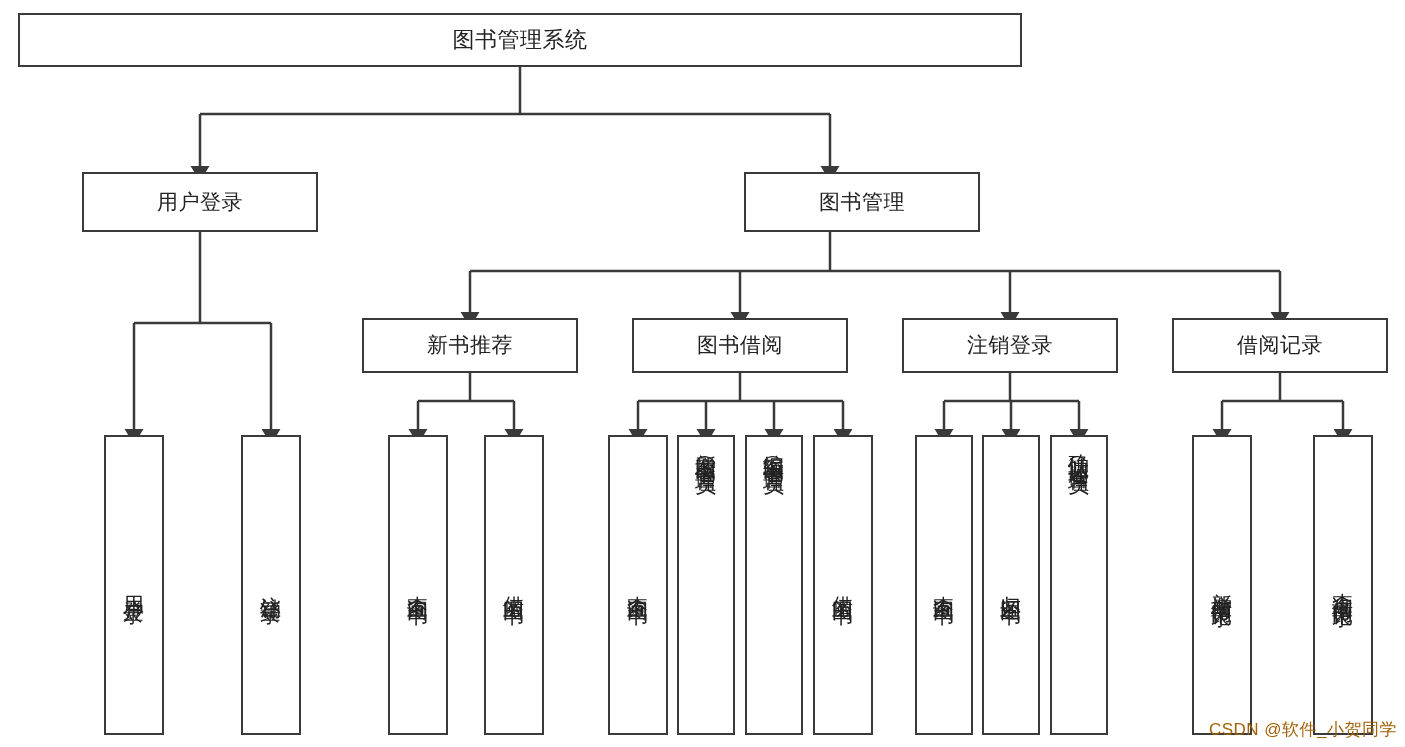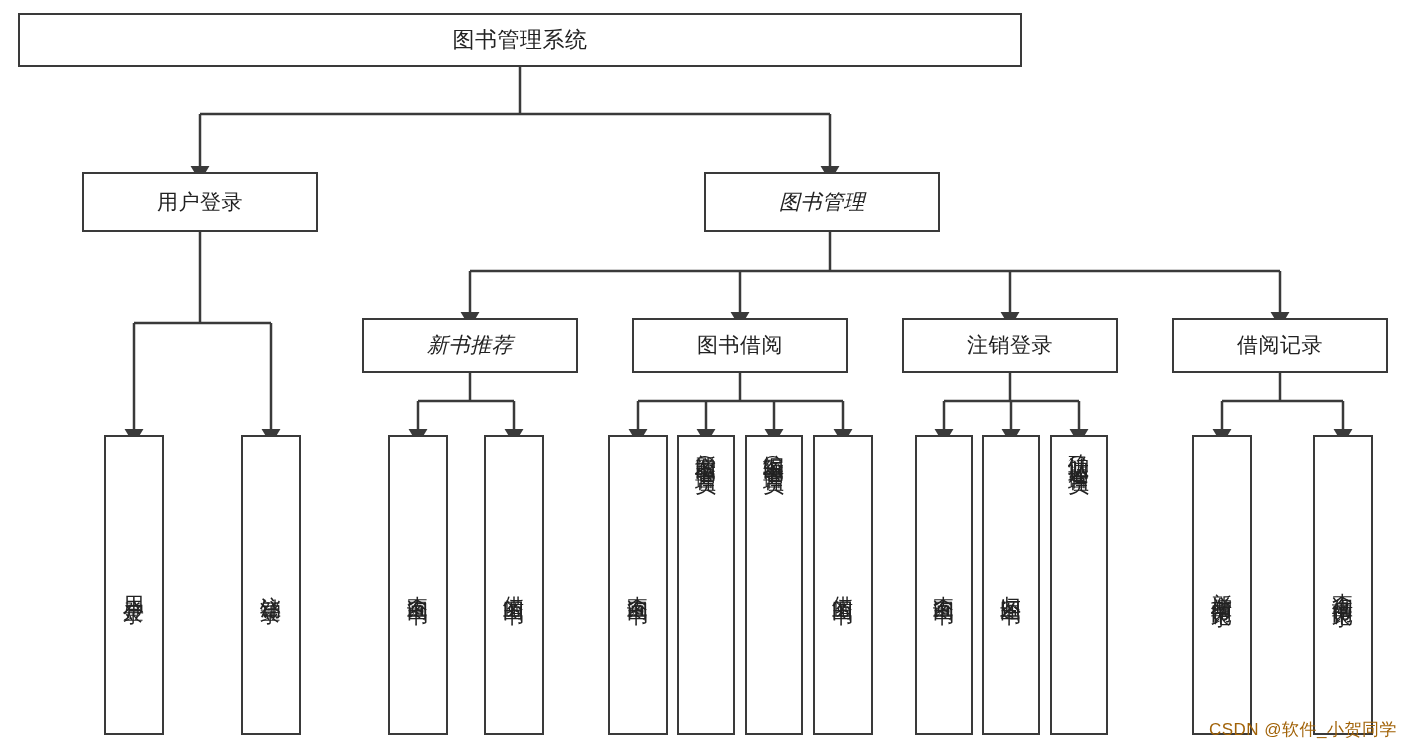--- a/index.html
+++ b/index.html
@@ -118,24 +118,24 @@
       </g>
   </svg>
 
   <div id="nodes-container">
       <div class="node root" style="left: 18px; top: 13px; width: 1004px; height: 54px;">
         <span class="node-label">图书管理系统</span>
       </div>
       <div class="node" style="left: 82px; top: 172px; width: 236px; height: 60px;">
         <span class="node-label">用户登录</span>
       </div>
-      <div class="node" style="left: 704px; top: 172px; width: 236px; height: 60px; font-style: italic;">
+      <div class="node" style="left: 744px; top: 172px; width: 236px; height: 60px;">
         <span class="node-label">图书管理</span>
       </div>
-      <div class="node" style="left: 362px; top: 318px; width: 216px; height: 55px; font-style: italic;">
+      <div class="node" style="left: 362px; top: 318px; width: 216px; height: 55px;">
         <span class="node-label">新书推荐</span>
       </div>
       <div class="node" style="left: 632px; top: 318px; width: 216px; height: 55px;">
         <span class="node-label">图书借阅</span>
       </div>
       <div class="node" style="left: 902px; top: 318px; width: 216px; height: 55px;">
         <span class="node-label">注销登录</span>
       </div>
       <div class="node" style="left: 1172px; top: 318px; width: 216px; height: 55px; justify-content: center;">
         <span class="node-label">借阅记录</span>

